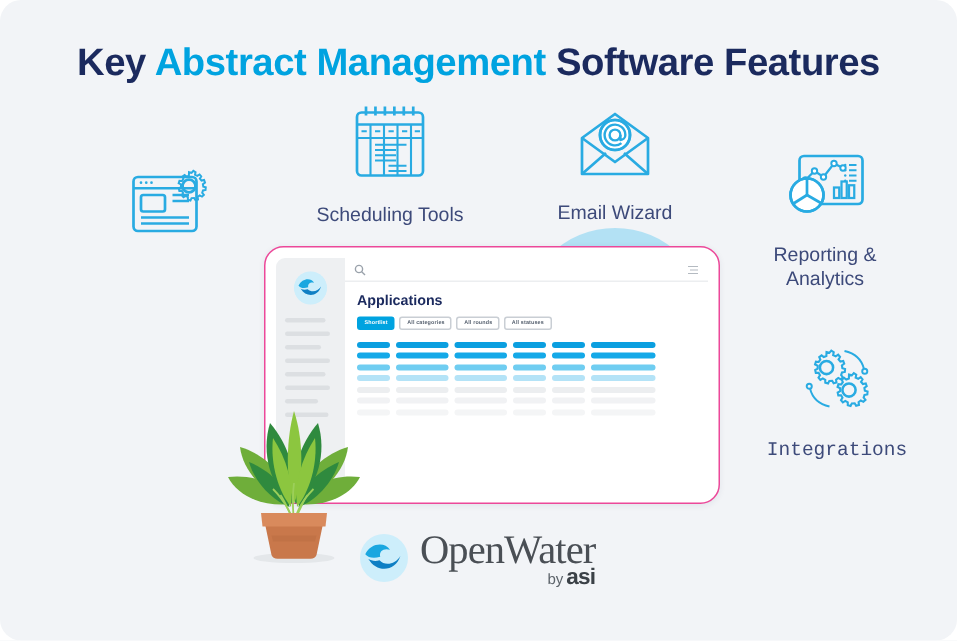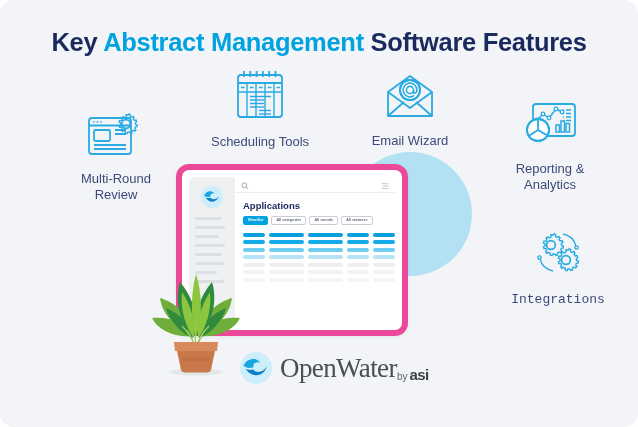--- a/index.html
+++ b/index.html
@@ -60,23 +60,23 @@
     left:348px; top:152px;
     width:124px; height:124px;
     background:#b3e1f4;
     border-radius:50%;
   }
 
   
   #tablet {
     position:absolute;
     left:176px; top:164px;
-    width:232px; height:172px;
+    width:304px; height:172px;
     background:#ffffff;
-    border:6px solid #ec4899;
+    border:1px solid #ec4899;
     border-radius:13px;
     padding:7px;
     box-shadow:0 1px 4px rgba(20,40,80,.07);
   }
   #tablet-screen {
     width:100%; height:100%;
     background:#ffffff;
     border-radius:6px;
     display:flex;
     overflow:hidden;
@@ -153,21 +153,21 @@
 
   
   #ow-logo {
     position:absolute;
     left:240px; top:352px;
     display:flex;
     align-items:center;
     gap:8px;
   }
   #ow-mark { width:32px; height:32px; }
-  #ow-wordwrap { display:flex; flex-direction:row; }
+  #ow-wordwrap { display:flex; flex-direction:column; }
   #ow-word {
     font-size:27px;
     color:#4a4f55;
     letter-spacing:-0.6px;
     line-height:28px;
     font-family:"Liberation Serif", serif;
     font-weight:400;
   }
   #ow-by {
     align-self:flex-end;
@@ -204,22 +204,20 @@
         <line x1="9" y1="37" x2="41" y2="37"></line>
         <line x1="9" y1="41" x2="41" y2="41"></line>
         <line x1="30" y1="22" x2="41" y2="22"></line>
         <line x1="30" y1="26" x2="41" y2="26"></line>
         <g transform="translate(41,16)">
           <path d="M0,-12.5 L2.3,-11.9 L3.9,-13.7 L5.9,-12.4 L5.4,-10.1 L7.5,-9.1 L9.5,-10.4 L11,-8.6 L9.8,-6.6 L11.3,-4.9 L13.6,-5.4 L14.4,-3.1 L12.5,-1.7 L12.9,0.6 L15.1,1.2 L14.9,3.6 L12.6,4 L11.9,6.2 L13.4,8 L11.7,9.6 L9.6,8.5 L7.8,9.9 L8.1,12.2 L5.8,12.8 L4.6,10.8 L2.3,10.9 L1.3,13 L-1,12.3 L-1,10 L-3,8.9 L-5,10.1 L-6.5,8.3 L-5.3,6.3 L-6.4,4.3 L-8.7,4.4 L-9.2,2.1 L-7.2,0.9 L-7.2,-1.4 L-9.3,-2.4 L-8.6,-4.7 L-6.3,-4.5 L-5,-6.4 L-5.9,-8.5 L-4,-9.9 L-2.2,-8.5 L-0.1,-9.3 Z" transform="scale(0.74)"></path>
           <circle cx="0" cy="0" r="4.3"></circle>
         </g>
       </svg>
     </span>
-    <span class="cap">Multi-Round
-Review</span>
   </div>
 
   <div class="feature" id="f-sched">
     <span class="ico">
       <svg width="58" height="55" viewBox="0 0 58 55" fill="none" stroke="#29abe2" stroke-width="1.8">
         <rect x="7" y="7" width="44" height="42" rx="3"></rect>
         <line x1="7" y1="15" x2="51" y2="15"></line>
         <line x1="13" y1="3" x2="13" y2="9"></line>
         <line x1="19.3" y1="3" x2="19.3" y2="9"></line>
         <line x1="25.6" y1="3" x2="25.6" y2="9"></line>

